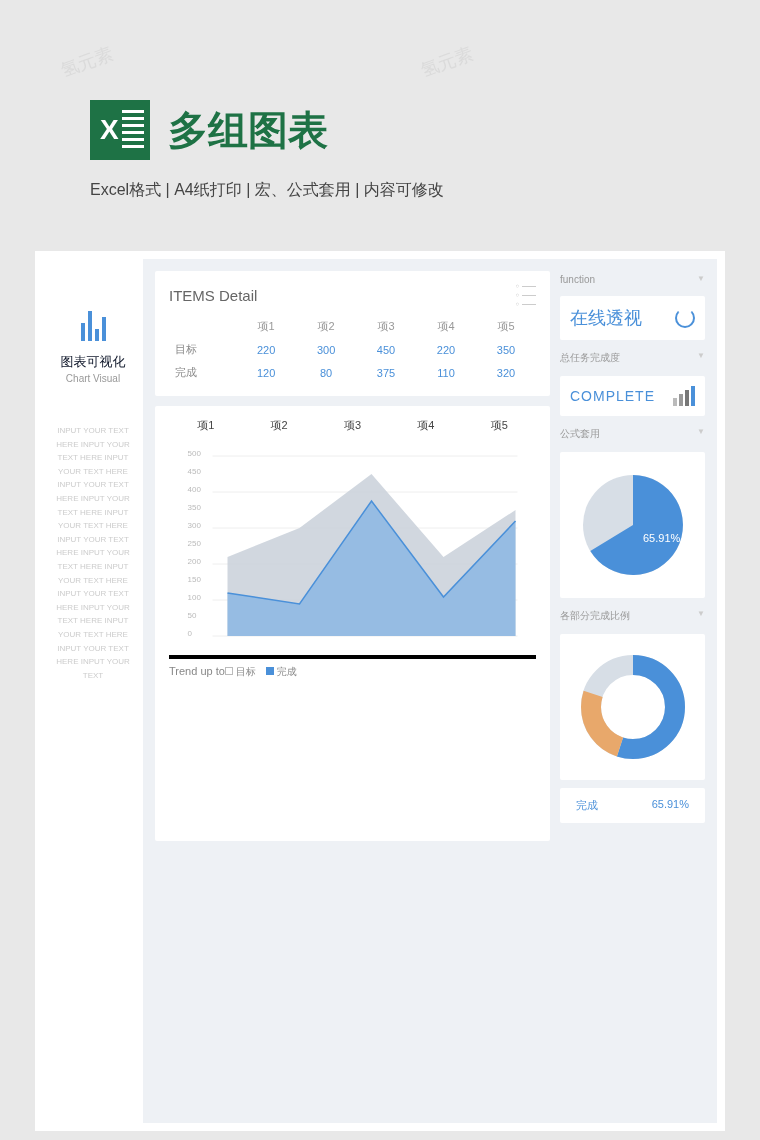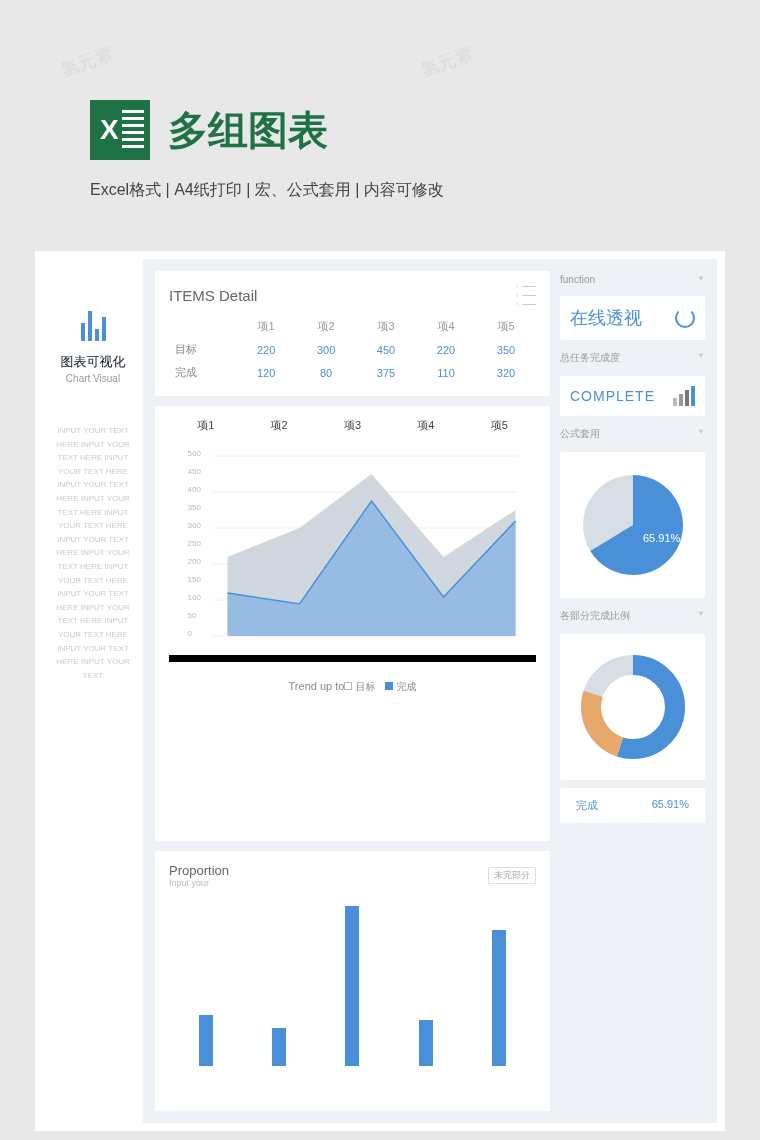--- a/index.html
+++ b/index.html
@@ -178,23 +178,23 @@
       display: flex;
       justify-content: space-around;
       font-size: 11px;
       font-weight: 500;
       color: #444;
       margin-bottom: 8px;
     }
     .area-svg { width: 100%; height: 210px; }
     .trend-footer {
       display: flex;
-      justify-content: center;
-      border-top: 7px solid #000000;
-      padding-top: 18px;
+      justify-content: flex-start;
+      border-top: 4px solid #000000;
+      padding-top: 6px;
       font-size: 11px;
       color: #888;
     }
     .legend-items { display: flex; gap: 10px; font-size: 10px; }
     .legend-sq { display: inline-block; width: 8px; height: 8px; margin-right: 3px; }
     .bottom-row { display: flex; gap: 10px; height: 260px; }
     .bottom-card { flex: 1; }
     .bubble-area { position: relative; height: 180px; }
     .bubble {
       position: absolute;
@@ -390,36 +390,20 @@
           <div class="trend-footer">
             <span>Trend up to</span>
             <div class="legend-items">
               <span><span class="legend-sq" style="background:transparent;border:1px solid #bbb"></span><span>目标</span></span>
               <span><span class="legend-sq" style="background:#4a90d9"></span><span>完成</span></span>
             </div>
           </div>
         </div>
 
         <div class="bottom-row">
-          <div class="card bottom-card">
-            <div class="card-header">
-              <div>
-                <div class="card-title" style="font-size:13px">Proportion</div>
-                <div class="card-subtitle-small">Input your</div>
-              </div>
-              <span class="badge-gray">未完部分</span>
-            </div>
-            <div class="bar-area">
-              <div class="vbar" style="height:32%"></div>
-              <div class="vbar" style="height:24%"></div>
-              <div class="vbar" style="height:100%"></div>
-              <div class="vbar" style="height:29%"></div>
-              <div class="vbar" style="height:85%"></div>
-            </div>
-          </div>
         </div>
       </div>
 
       <div class="right-col">
         <div class="mini-header">
           <span>function</span>
           <span class="tri">▼</span>
         </div>
         <div class="card right-card">
           <div class="online-pivot">

